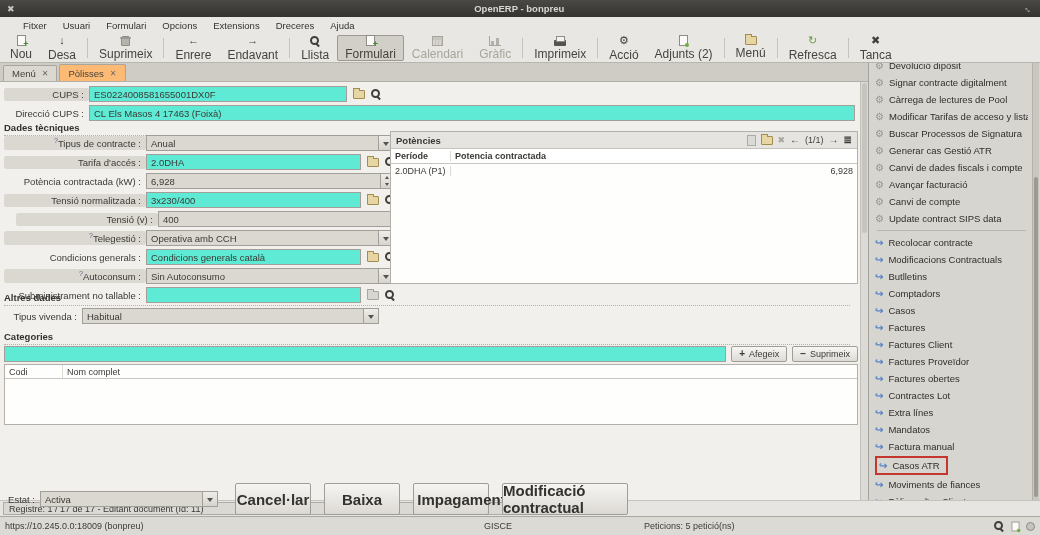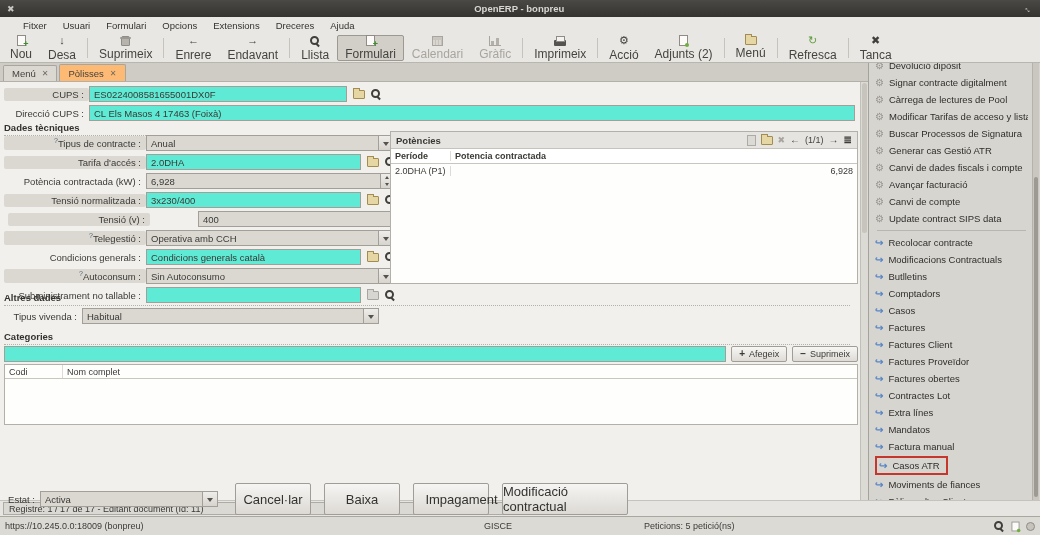--- a/index.html
+++ b/index.html
@@ -114,21 +114,21 @@
   .btn-small .sym { font-weight:bold; font-size:10px; line-height:1; }
   .cat-table { position:absolute; left:4px; right:10px; top:282px; height:61px;
     background:#fefefd; border:1px solid #b3b0aa; }
   .cat-thdr { display:flex; height:14px; border-bottom:1px solid #c9c6c0; align-items:center; font-size:9px; }
   .cc1 { width:58px; border-right:1px solid #dedbd5; padding:0 4px; height:100%; display:flex; align-items:center; }
   .cc2 { flex:1; padding:0 4px; }
 
   
   .estat-row { position:absolute; left:4px; top:401px; width:854px; display:flex; align-items:center; }
   .btn { height:32px; border:1px solid #a09d96; background:linear-gradient(#f6f5f3,#dcd9d4);
-    border-radius:2px; font-size:13px; display:flex; align-items:center; justify-content:center; color:#33322f; }
+    border-radius:2px; font-size:15px; display:flex; align-items:center; justify-content:center; color:#33322f;font-weight:bold; }
 
   .form-scroll { position:absolute; right:0; top:0; width:8px; height:100%;
     background:#dcdad5; border-left:1px solid #c2bfb9; }
   .form-scroll .thumb { position:absolute; left:1px; right:1px; top:1px; height:150px;
     background:#c7c4be; border-radius:3px; }
 
   
   .sidebar { width:172px; background:#d7d5d0; border-left:1px solid #a5a29b; position:relative; overflow:hidden; }
   .side-list { margin-top:-6px; padding:0 12px 0 6px; }
   .side-item { display:flex; align-items:center; gap:5px; height:17px; font-size:9.5px;
@@ -339,21 +339,21 @@
               </div>
             </div>
             <div class="frow" style="left: 4px; top: 110px;">
               <span class="flabel chip" style="width: 142px;">Tensió normalitzada :</span>
               <div class="inp" style="width: 215px;">3x230/400</div>
               <span class="ficons">
                 <span class="ic-folder"></span>
                 <span class="ic-mag"></span>
               </span>
             </div>
-            <div class="frow" style="left: 8px; top: 129px; gap: 48px;">
+            <div class="frow" style="left: 16px; top: 129px;">
               <span class="flabel chip" style="width: 142px;">Tensió (v) :</span>
               <div class="sel" style="width: 248px;">
                 <span class="val">400</span>
                 <span class="spinner">
                   <span class="up"></span>
                   <span class="dn"></span>
                 </span>
               </div>
             </div>
             <div class="frow" style="left: 4px; top: 148px;">

